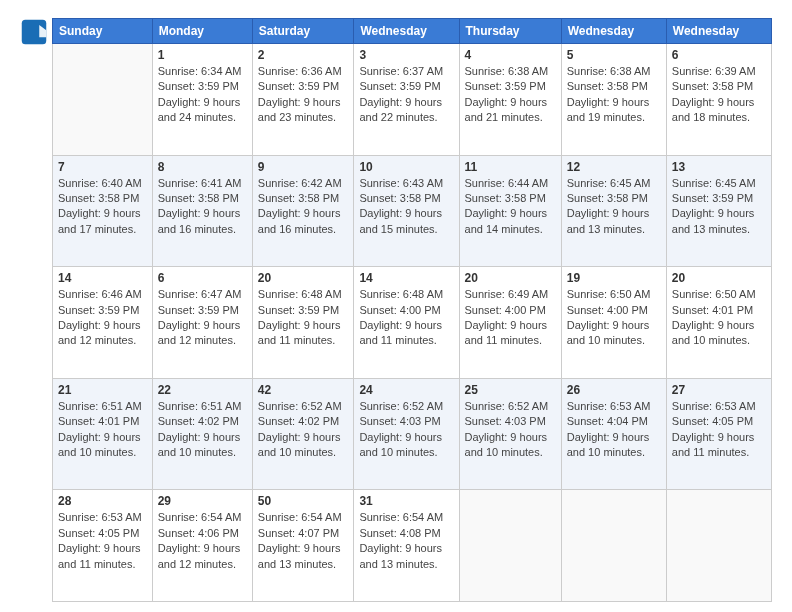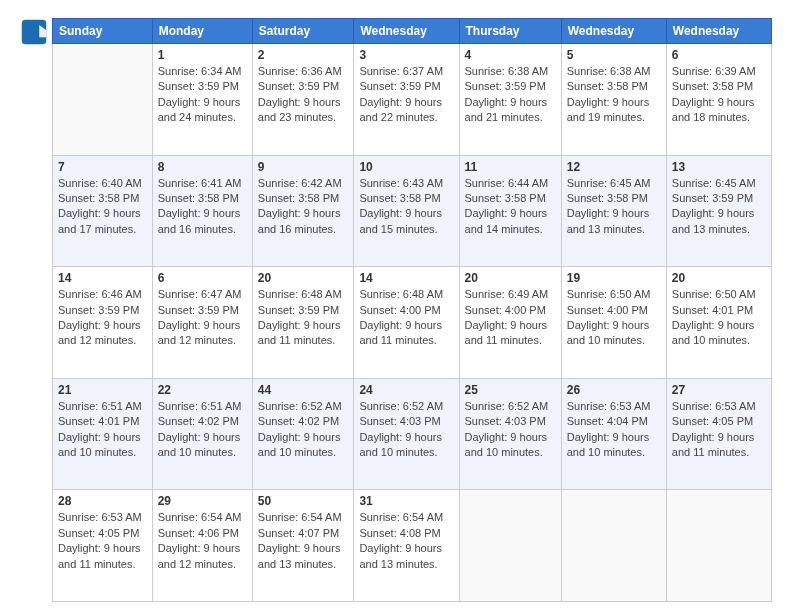--- a/index.html
+++ b/index.html
@@ -221,21 +221,21 @@
         <tr class="alt-row">
           <td>
             <div class="day-number">21</div>
             <div class="cell-info">Sunrise: 6:51 AM<br>Sunset: 4:01 PM<br>Daylight: 9 hours and 10 minutes.</div>
           </td>
           <td>
             <div class="day-number">22</div>
             <div class="cell-info">Sunrise: 6:51 AM<br>Sunset: 4:02 PM<br>Daylight: 9 hours and 10 minutes.</div>
           </td>
           <td>
-            <div class="day-number">44</div>
+            <div class="day-number">42</div>
             <div class="cell-info">Sunrise: 6:52 AM<br>Sunset: 4:02 PM<br>Daylight: 9 hours and 10 minutes.</div>
           </td>
           <td>
             <div class="day-number">24</div>
             <div class="cell-info">Sunrise: 6:52 AM<br>Sunset: 4:03 PM<br>Daylight: 9 hours and 10 minutes.</div>
           </td>
           <td>
             <div class="day-number">25</div>
             <div class="cell-info">Sunrise: 6:52 AM<br>Sunset: 4:03 PM<br>Daylight: 9 hours and 10 minutes.</div>
           </td>

